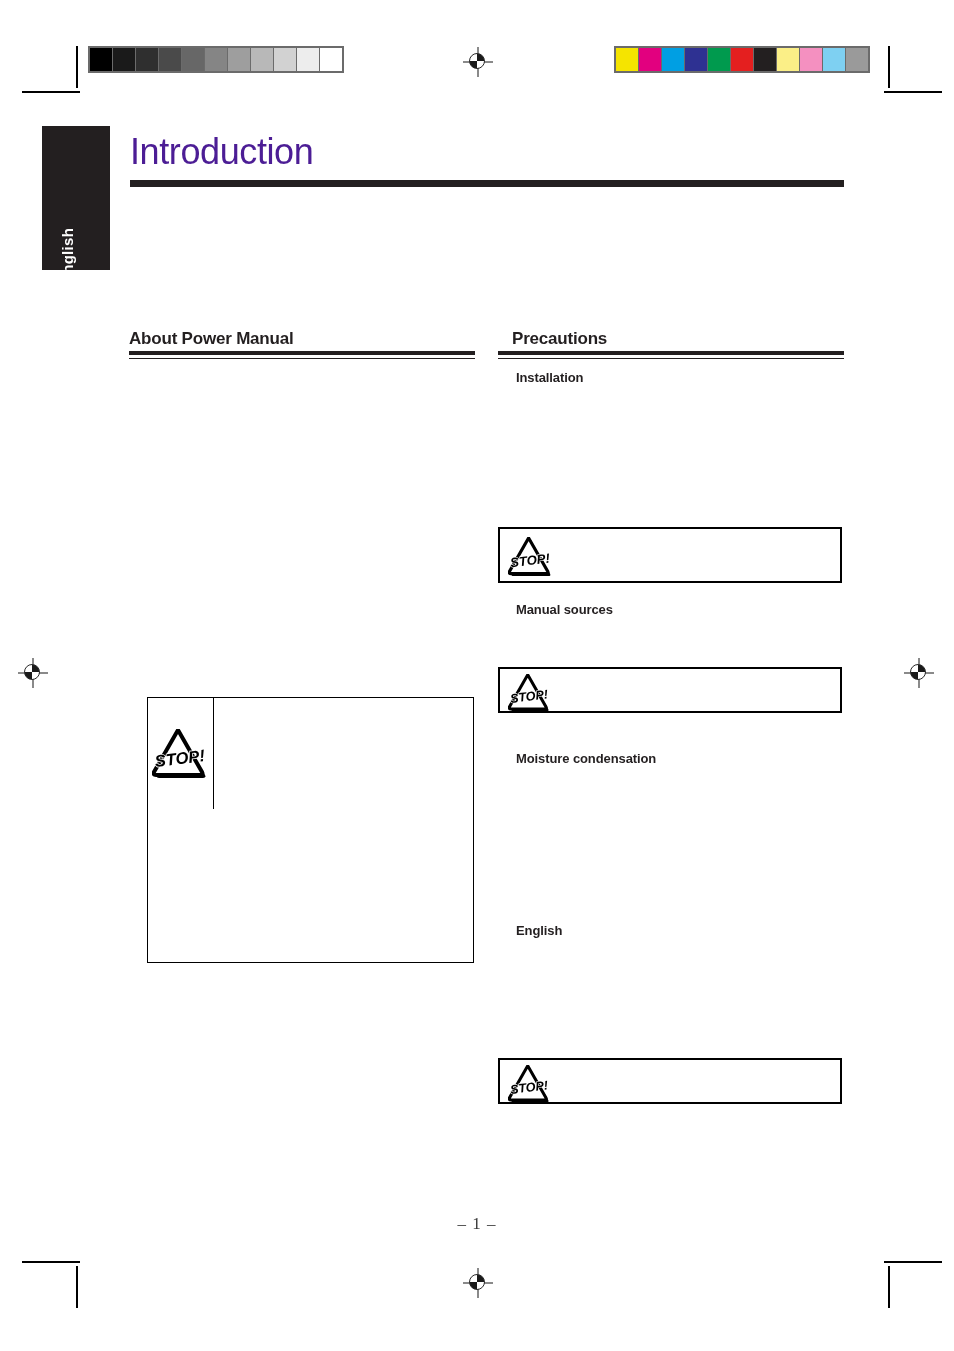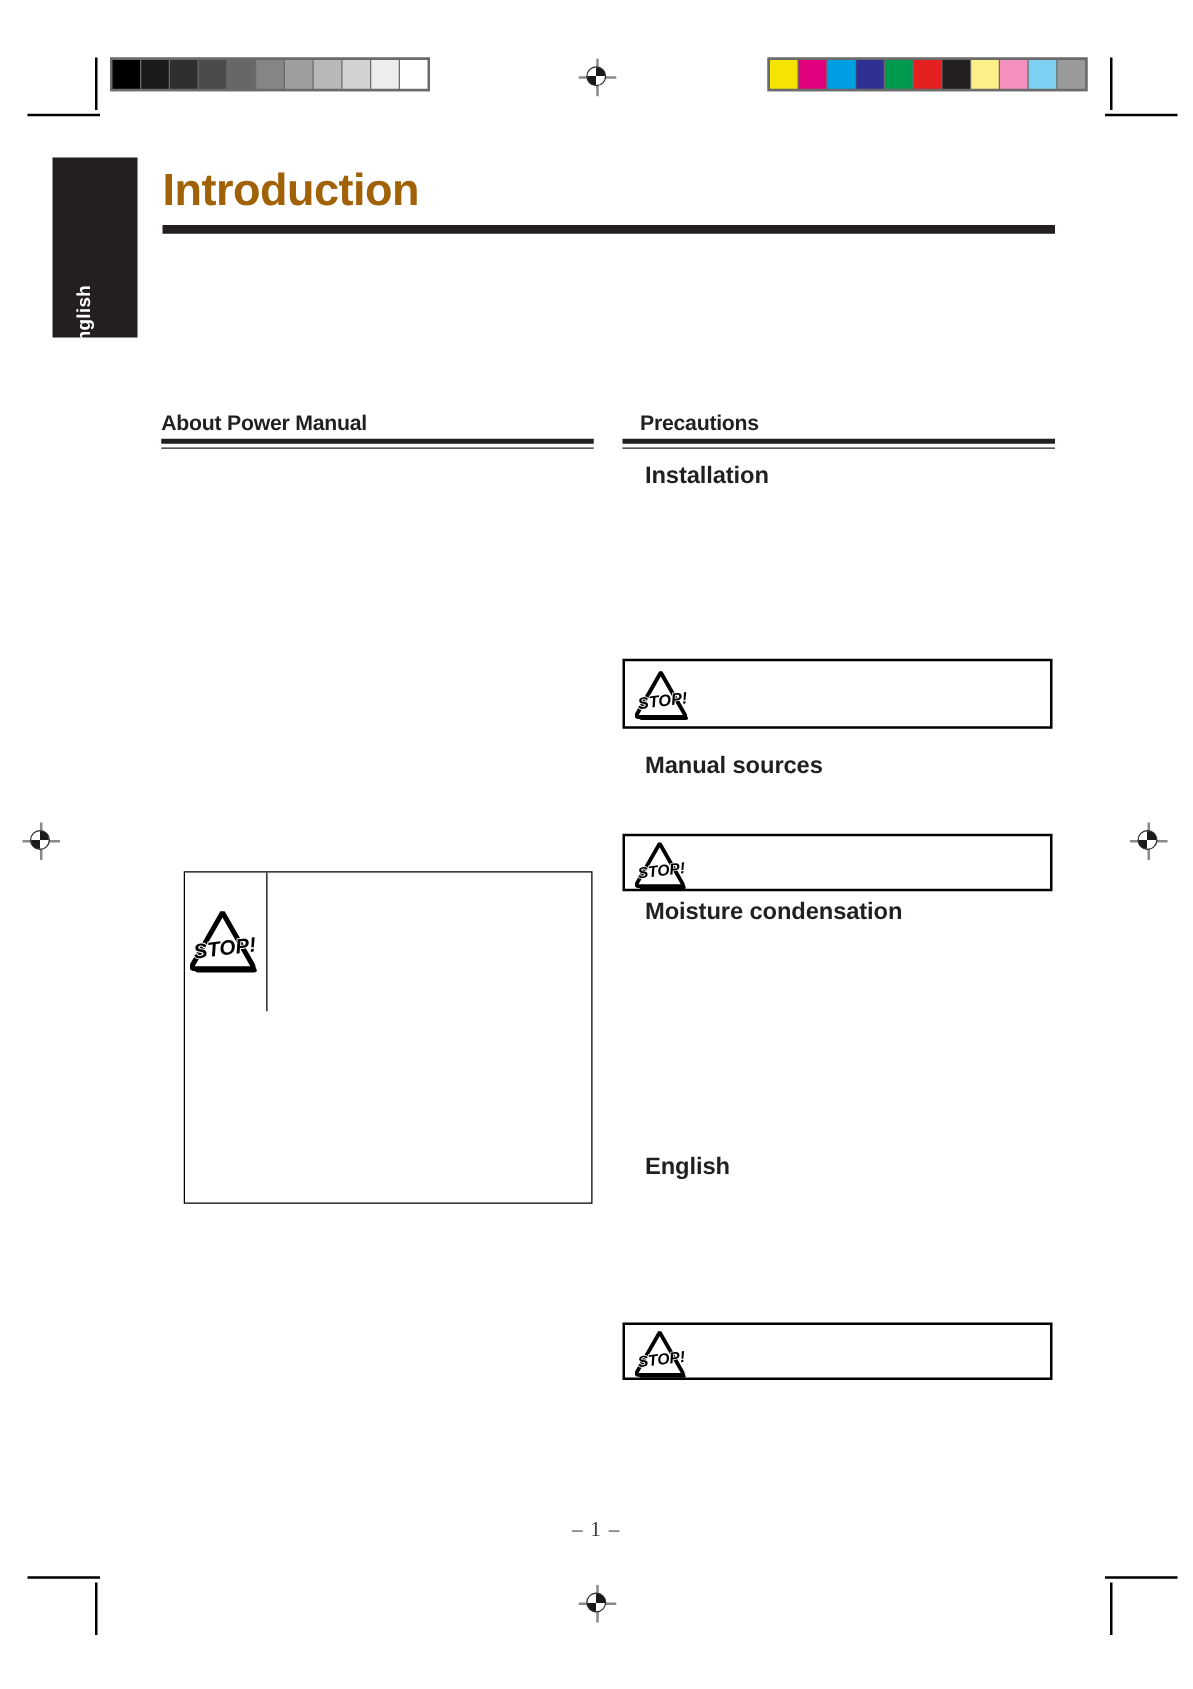--- a/index.html
+++ b/index.html
@@ -83,23 +83,23 @@
     color: #ffffff;
     font-size: 15px;
     font-weight: bold;
     letter-spacing: 0.3px;
     font-family: "Liberation Sans", sans-serif;
   }
 
   
   .page-title {
     position: absolute;
-    color: #a16207;
+    color: #4c1d95;
     font-size: 36px;
-    font-weight: bold;
+    font-weight: normal;
     letter-spacing: -0.4px;
     line-height: 1;
     font-family: "Liberation Sans", sans-serif;
   }
   .title-rule {
     position: absolute;
     background: #231f20;
     height: 7px;
   }
 
@@ -120,21 +120,21 @@
   }
   .heading-rule-thin {
     position: absolute;
     background: #231f20;
     height: 1px;
   }
 
   .sub-heading {
     position: absolute;
     color: #231f20;
-    font-size: 19px;
+    font-size: 13px;
     font-weight: bold;
     letter-spacing: -0.1px;
     line-height: 1;
     font-family: "Liberation Sans", sans-serif;
     padding-left: 18px;
   }
 
   
   .note-box {
     position: absolute;
@@ -313,21 +313,21 @@
         <path d="M52 2 L100 86 Q103 92 96 92 L8 92 Q1 92 4 86 Z" fill="#000000"></path>
       </g>
       <path d="M52 2 L100 86 Q103 92 96 92 L8 92 Q1 92 4 86 Z" fill="#ffffff" stroke="#000000" stroke-width="8"></path>
       <g transform="rotate(-7 56 62)">
         <text x="56" y="70" font-family="'Liberation Sans', sans-serif" font-size="33" font-weight="bold" font-style="italic" text-anchor="middle" fill="#000000" stroke="#ffffff" stroke-width="3" paint-order="stroke">STOP!</text>
       </g>
     </svg>
     <div style="position:absolute; left:62px; top:8px; right:8px; font-size:12px; color:#000;"></div>
   </div>
 
-  <div class="sub-heading" style="left:498px; top:720px;">Moisture condensation</div>
+  <div class="sub-heading" style="left:498px; top:752px;">Moisture condensation</div>
 
   <div class="sub-heading" style="left:498px; top:924px;">English</div>
 
   <div class="note-box" style="left:498px; top:1058px; width:344px; height:46px;">
     <svg width="44" height="38" viewBox="0 0 116 100" style="position:absolute; left:8px; top:5px;">
       <g transform="translate(6,6)">
         <path d="M52 2 L100 86 Q103 92 96 92 L8 92 Q1 92 4 86 Z" fill="#000000"></path>
       </g>
       <path d="M52 2 L100 86 Q103 92 96 92 L8 92 Q1 92 4 86 Z" fill="#ffffff" stroke="#000000" stroke-width="8"></path>
       <g transform="rotate(-7 56 62)">

